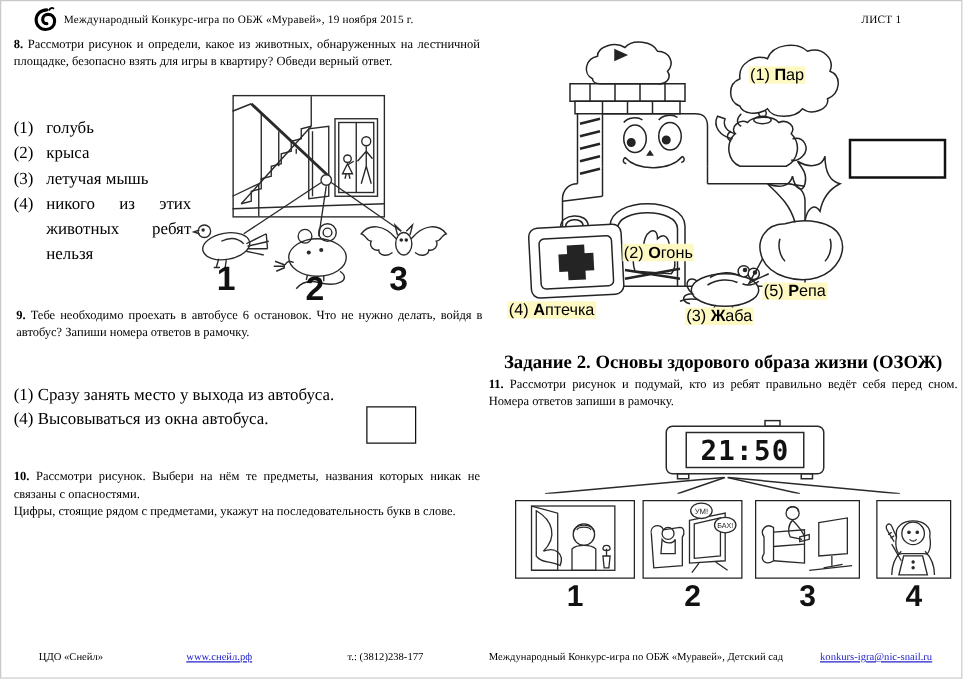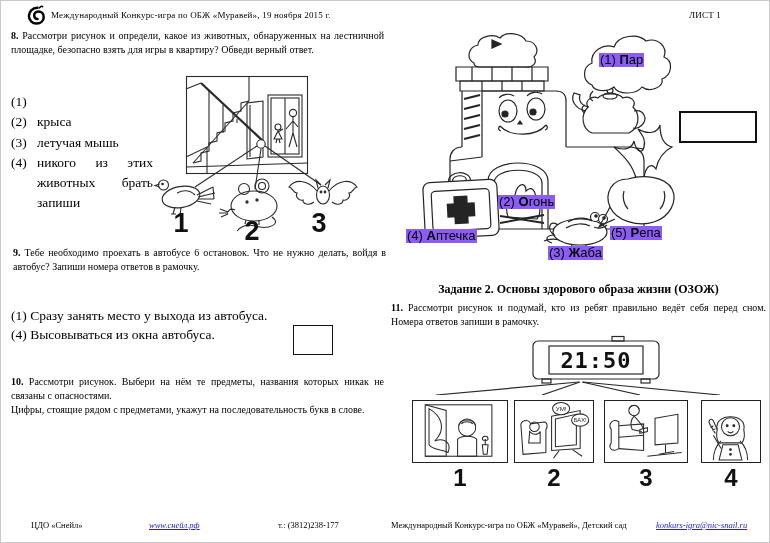--- a/index.html
+++ b/index.html
@@ -8,27 +8,27 @@
   .abs{position:absolute;}
   p{margin:0;}
   .hdr{font-size:9px;letter-spacing:.2px;}
   .just{text-align:justify;font-size:10px;line-height:1.38;}
   .qnum{font-weight:bold;}
   .opt{display:flex;font-size:13.5px;line-height:1.5;}
   .opt .n{width:26px;flex:0 0 26px;}
   .opt .l{flex:1;}
   .optline{font-size:13.5px;line-height:1.22;margin-bottom:3px;}
   .answer-box{border:1.6px solid #111;background:#fff;}
-  .figlabel{font-family:"Liberation Sans",sans-serif;font-size:13px;background:#8b5cf6;padding:0 1px;white-space:nowrap;line-height:1.1;}
+  .figlabel{font-family:"Liberation Sans",sans-serif;font-size:13px;background:#fef9c3;padding:0 1px;white-space:nowrap;line-height:1.1;}
   .figlabel b{font-weight:bold;}
   .bignum{font-family:"Liberation Sans",sans-serif;font-weight:bold;font-size:24px;text-align:center;color:#111;}
-  .heading2{font-size:12px;font-weight:bold;text-align:center;}
+  .heading2{font-size:15px;font-weight:bold;text-align:center;}
   .picbox{border:1.6px solid #222;background:#fff;box-sizing:border-box;}
   .ftr{font-size:8.5px;white-space:nowrap;}
-  .link{color:#2323cc;text-decoration:underline;cursor:pointer;font-style:italic;}
+  .link{color:#2323cc;text-decoration:underline;cursor:pointer;}
   svg{display:block;}
 </style>
 </head>
 <body>
 
 <div class="page">
 
   <div class="abs" style="left:26px;top:4px;width:21px;height:21px;">
     <svg viewBox="0 0 22 22" width="21" height="21">
       <path d="M11,3 C5.5,3 2,7 2,11.5 C2,16 5.5,19.5 10,19.5 C14.5,19.5 17.5,16.5 17.5,12.5 C17.5,9 15,6.8 12,6.8 C9.2,6.8 7.5,8.8 7.5,11 C7.5,13.2 9.2,14.6 11,14.6" fill="none" stroke="#000" stroke-width="2.6" stroke-linecap="round"></path>
@@ -39,32 +39,33 @@
   <div class="abs hdr" style="left:688px;top:9px;">ЛИСТ 1</div>
 
   <div class="abs just" style="left:10px;top:28px;width:373px;">
     <span class="qnum">8.</span>
     <span>Рассмотри рисунок и определи, какое из животных, обнаруженных на лестничной площадке, безопасно взять для игры в квартиру? Обведи верный ответ.</span>
   </div>
 
   <div class="abs" style="left:10px;top:91px;width:142px;">
     <div class="opt">
       <span class="n">(1)</span>
+      <span class="l">голубь</span>
     </div>
     <div class="opt">
       <span class="n">(2)</span>
       <span class="l">крыса</span>
     </div>
     <div class="opt">
       <span class="n">(3)</span>
       <span class="l">летучая мышь</span>
     </div>
     <div class="opt">
       <span class="n">(4)</span>
-      <span class="l" style="text-align:justify;">никого из этих животных брать запиши</span>
+      <span class="l" style="text-align:justify;">никого из этих животных ребят нельзя</span>
     </div>
   </div>
 
   <div class="abs" style="left:150px;top:74px;width:235px;height:172px;">
     <svg viewBox="0 0 235 172" width="235" height="172">
       <g stroke="#2a2a2a" fill="none" stroke-width="1.1">
         <rect x="35.5" y="1.5" width="121" height="97" fill="#fff"></rect>
         <path d="M35,82 L56,72 L56,98"></path>
         <path d="M42,88 L50,86 50,78 58,76 58,68 66,66 66,58 74,56 74,48 82,46 82,38 90,36 90,28 98,26"></path>
         <path d="M42,88 L98,26"></path>
@@ -200,21 +201,21 @@
     </svg>
     <div class="abs figlabel" style="left:203px;top:24px;">
       <span>(1)</span> <b>П</b><span>ар</span>
     </div>
     <div class="abs figlabel" style="left:102px;top:166px;">
       <span>(2)</span> <b>О</b><span>гонь</span>
     </div>
     <div class="abs figlabel" style="left:152px;top:217px;">
       <span>(3)</span> <b>Ж</b><span>аба</span>
     </div>
-    <div class="abs figlabel" style="left:10px;top:200px;">
+    <div class="abs figlabel" style="left:10px;top:212px;">
       <span>(4)</span> <b>А</b><span>птечка</span>
     </div>
     <div class="abs figlabel" style="left:214px;top:197px;">
       <span>(5)</span> <b>Р</b><span>епа</span>
     </div>
     <div class="abs answer-box" style="left:283px;top:82px;width:74px;height:28px;border-width:2px;"></div>
   </div>
 
   <div class="abs heading2" style="left:390px;top:281px;width:375px;">Задание 2. Основы здорового образа жизни (ОЗОЖ)</div>
 

